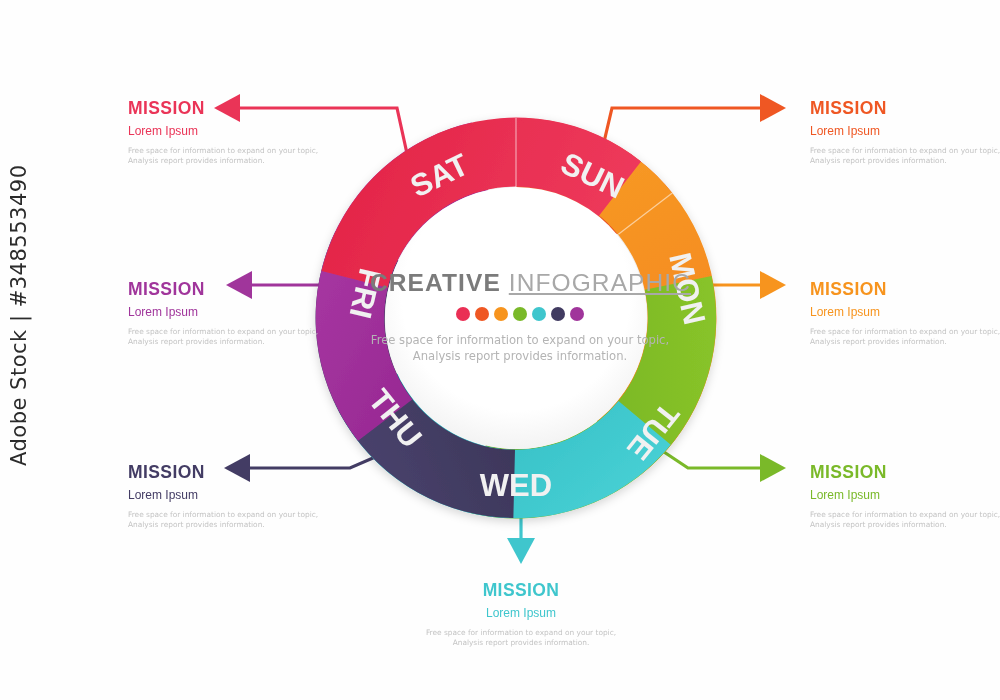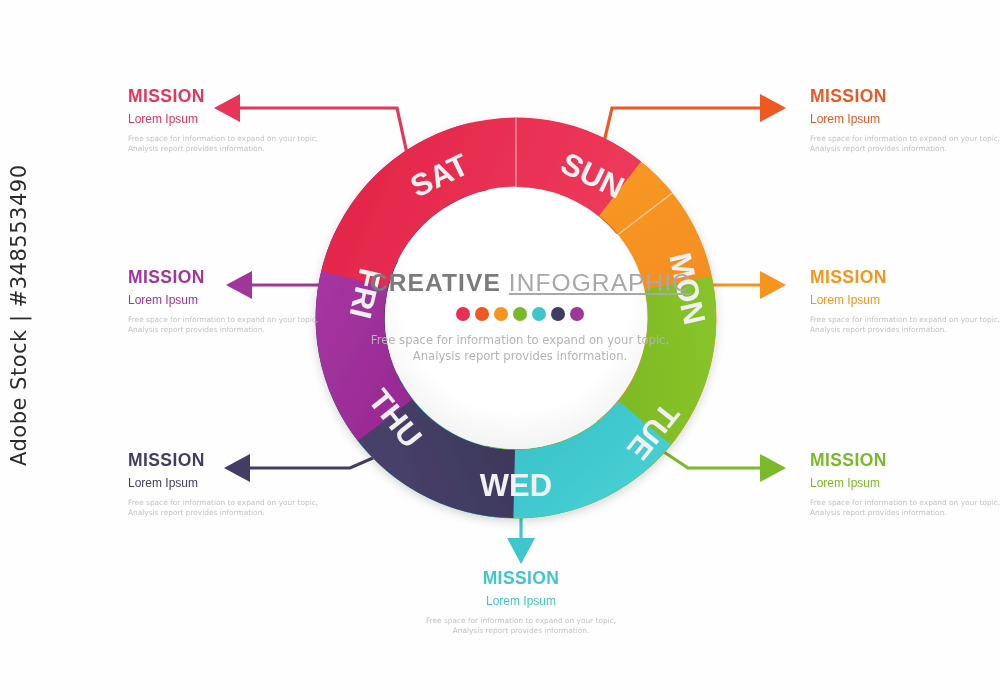--- a/index.html
+++ b/index.html
@@ -86,20 +86,21 @@
     font-size: 11.6px;
     line-height: 16px;
     color: #b4b4b4;
     font-family: "DejaVu Sans", sans-serif;
   }
 
   
   .mission {
     position: absolute;
     width: 200px;
+    margin-top: 12px;
   }
   .mission.left  { text-align: left; }
   .mission.right { text-align: left; }
   .mission.center { text-align: center; width: 210px; }
 
   .m-title {
     font-size: 17.5px;
     font-weight: bold;
     letter-spacing: 0.4px;
     line-height: 20px;

